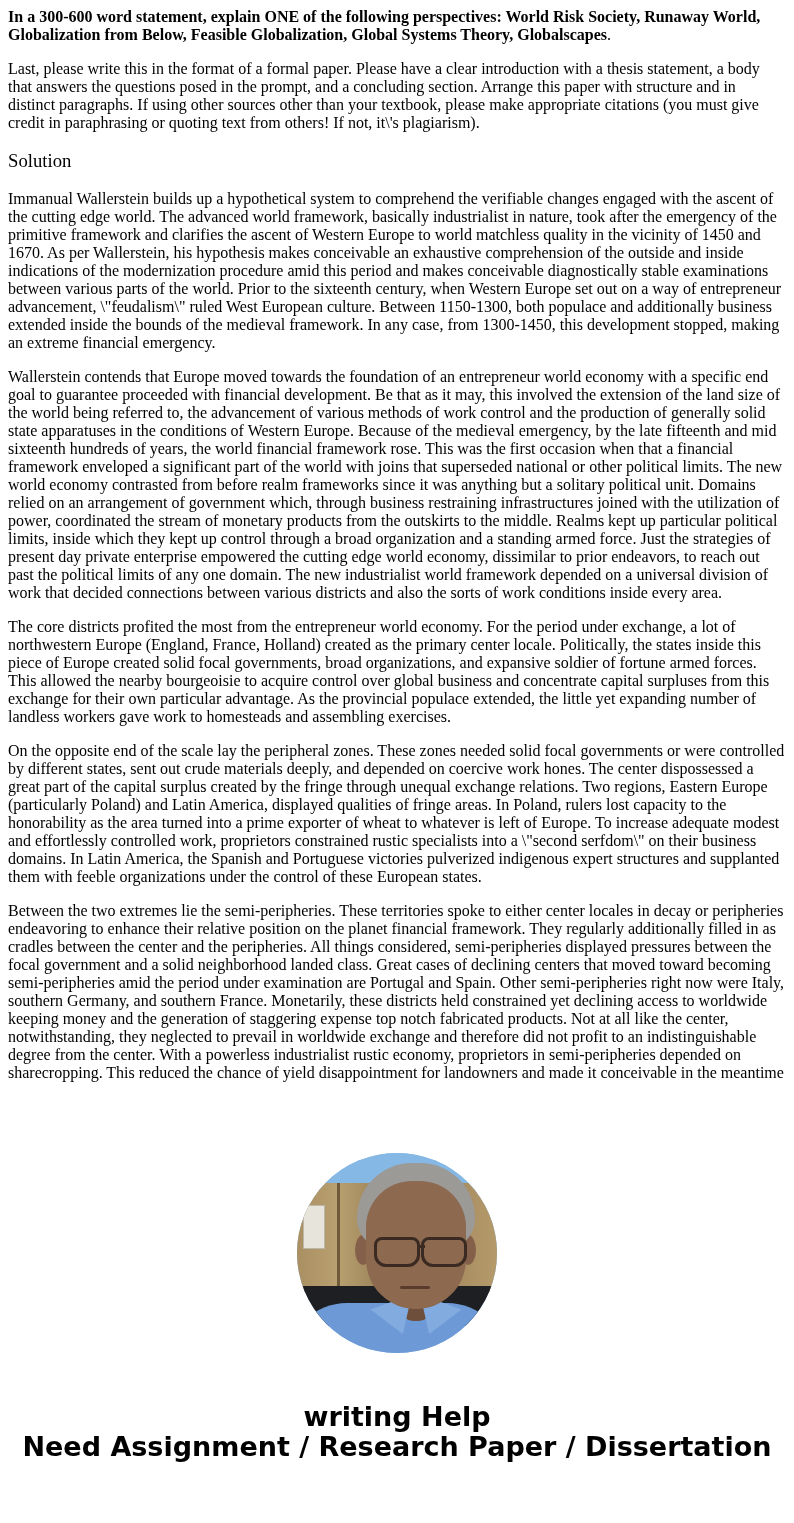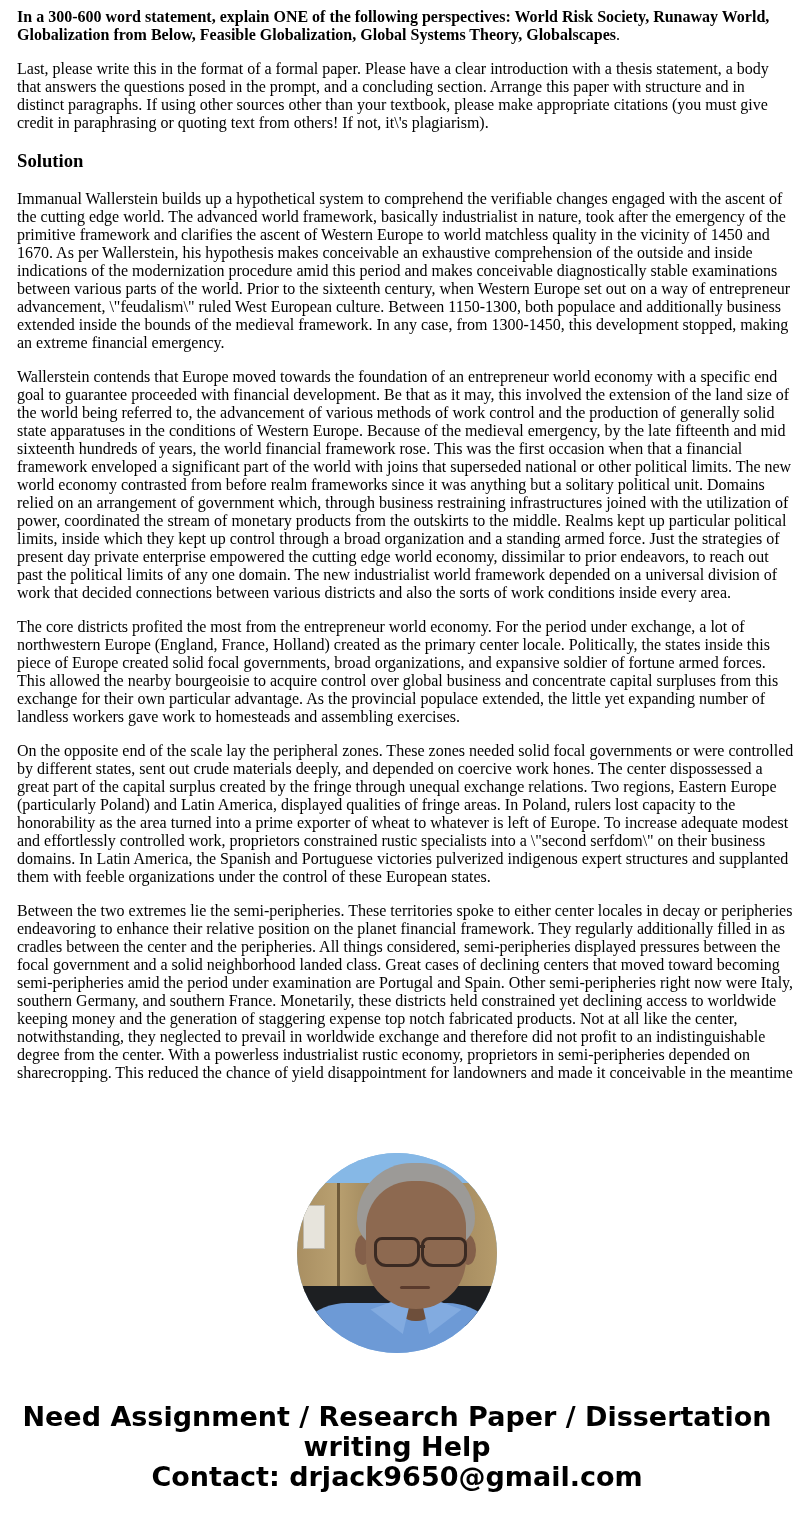--- a/index.html
+++ b/index.html
@@ -17,32 +17,31 @@
       font-size: 16px;
       line-height: 18px;
     }
     .content {
       position: absolute;
       left: 8px;
       top: 8px;
       width: 778px;
       height: 1117px;
       overflow: hidden;
-      margin-left: 9px;
     }
     .content p {
       margin: 0 0 16px 0;
     }
     .question strong {
       font-weight: bold;
     }
     .solution-heading {
       font-size: 18.7px;
       line-height: 22px;
-      font-weight: bold;
+      font-weight: normal;
       margin: 18px 0 18px 0;
     }
 
     
     .avatar {
       position: absolute;
       left: 297px;
       top: 1153px;
       width: 200px;
       height: 200px;
@@ -114,16 +113,15 @@
   <div class="ear-r"></div>
   <div class="hair"></div>
   <div class="face"></div>
   <div class="glass-l"></div>
   <div class="glass-r"></div>
   <div class="bridge"></div>
   <div class="mouth"></div>
 </div>
 
 <div class="promo">
+  <div>writing Help</div>
   <div>Need Assignment / Research Paper / Dissertation</div>
-  <div>writing Help</div>
-  <div>Contact: drjack9650@gmail.com</div>
 </div>
 
 </body></html>

